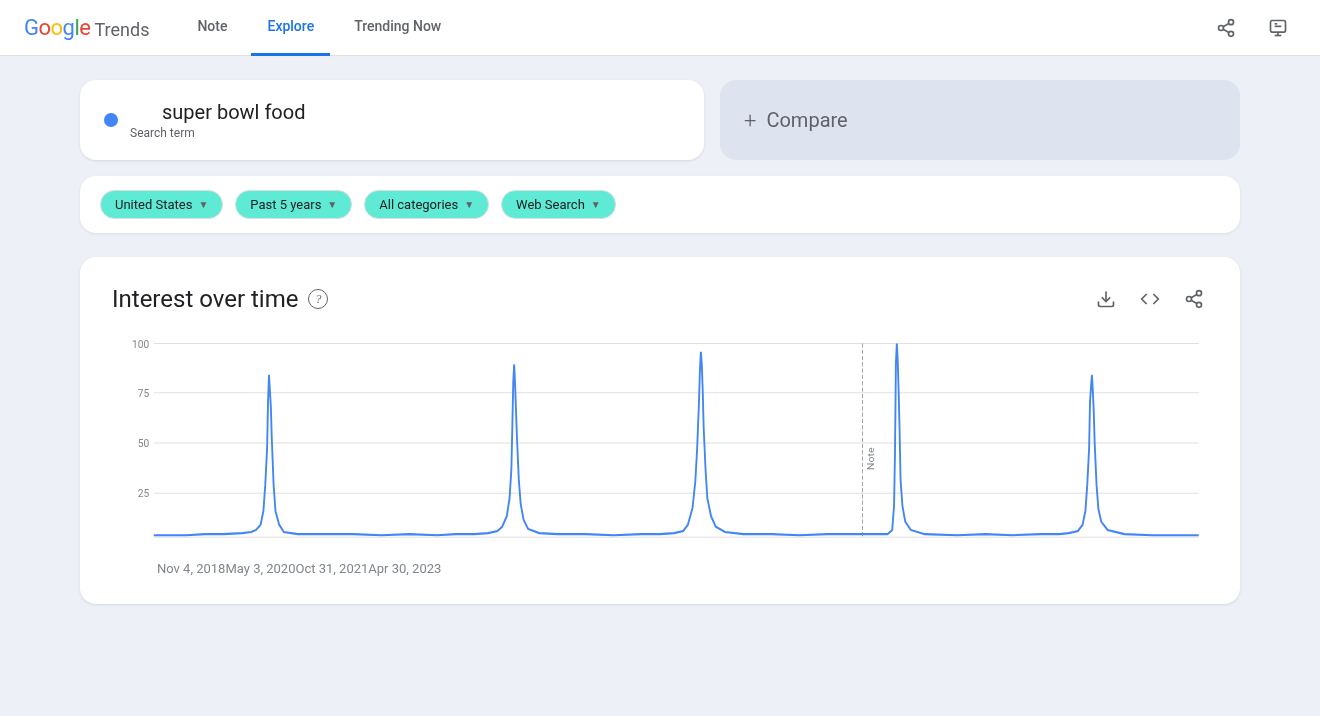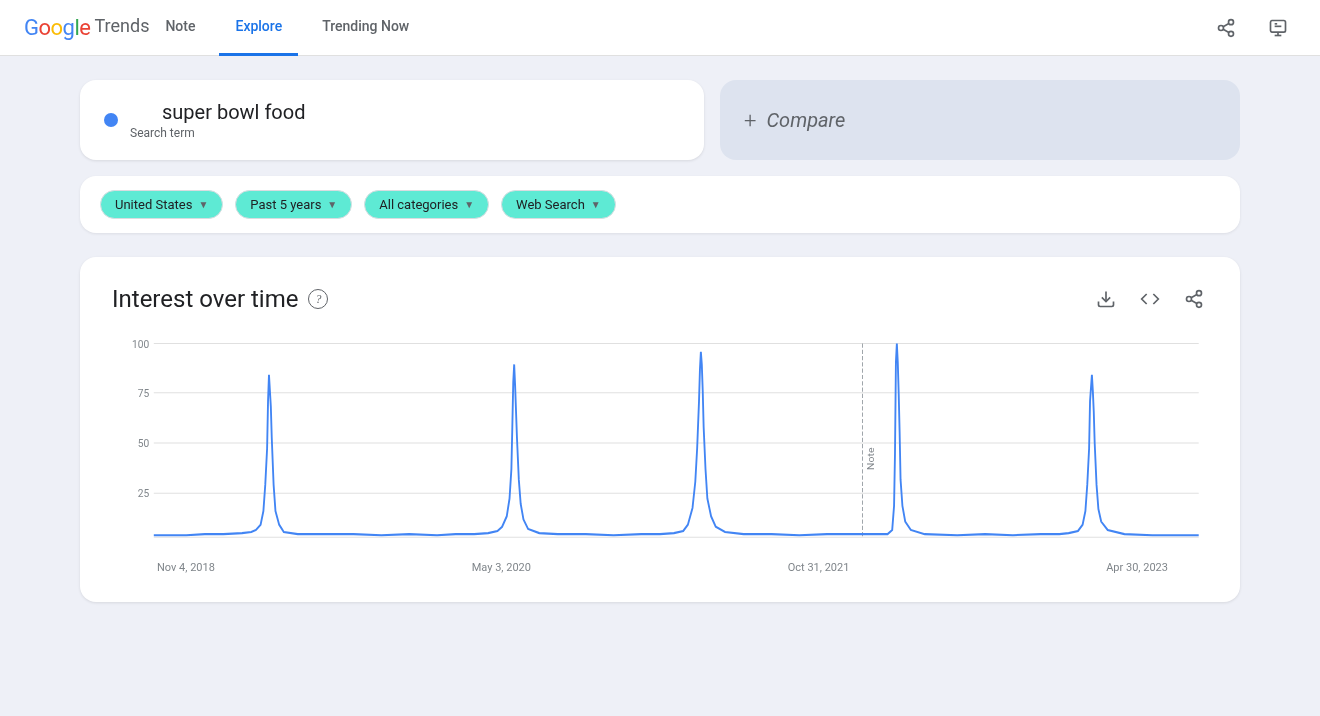--- a/index.html
+++ b/index.html
@@ -14,21 +14,22 @@
     .header {
       background: #fff;
       display: flex;
       align-items: center;
       padding: 0 24px;
       height: 56px;
       border-bottom: 1px solid #e0e0e0;
     }
     .logo {
       display: flex;
-      align-items: flex-start;
+      align-items: flex-end;
+      margin-right: 32px;
     }
     .logo-google {
       font-size: 22px;
       font-weight: 400;
       letter-spacing: -0.5px;
     }
     .logo-g { color: #4285f4; }
     .logo-o1 { color: #ea4335; }
     .logo-o2 { color: #fbbc05; }
     .logo-g2 { color: #4285f4; }
@@ -132,21 +133,20 @@
     }
     .compare-plus {
       font-size: 22px;
       color: #5f6368;
       font-weight: 300;
     }
     .compare-label {
       font-size: 20px;
       color: #5f6368;
       font-weight: 400;
-      font-style: italic;
     }
 
     
     .filter-bar {
       background: #fff;
       border-radius: 16px;
       padding: 14px 20px;
       display: flex;
       gap: 12px;
       align-items: center;
@@ -220,23 +220,23 @@
       padding: 4px;
       display: flex;
       align-items: center;
     }
     .chart-svg {
       width: 100%;
       height: 220px;
     }
     .axis-labels {
       display: flex;
-      justify-content: space-between;
+      justify-content: flex-start;
       padding: 4px 40px 0 45px;
-      font-size: 11px;
+      font-size: 13px;
       color: #80868b;
     }
 
     
     .chart-wrapper {
       position: relative;
     }
   </style>
 </head>
 <body>

